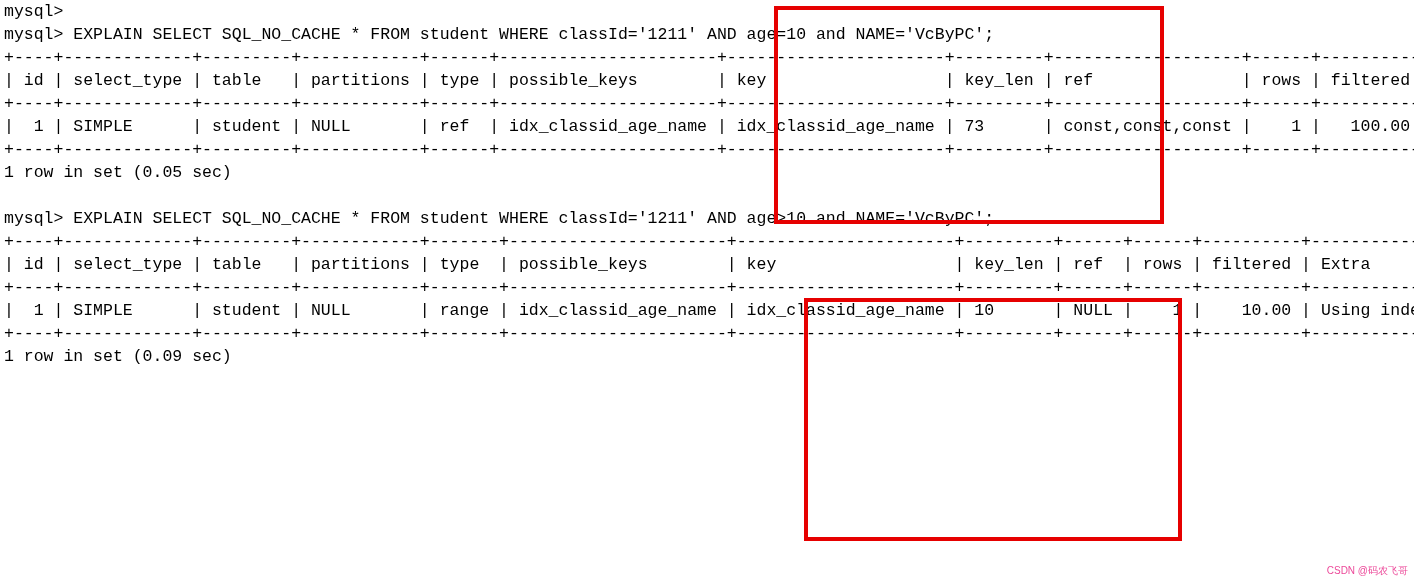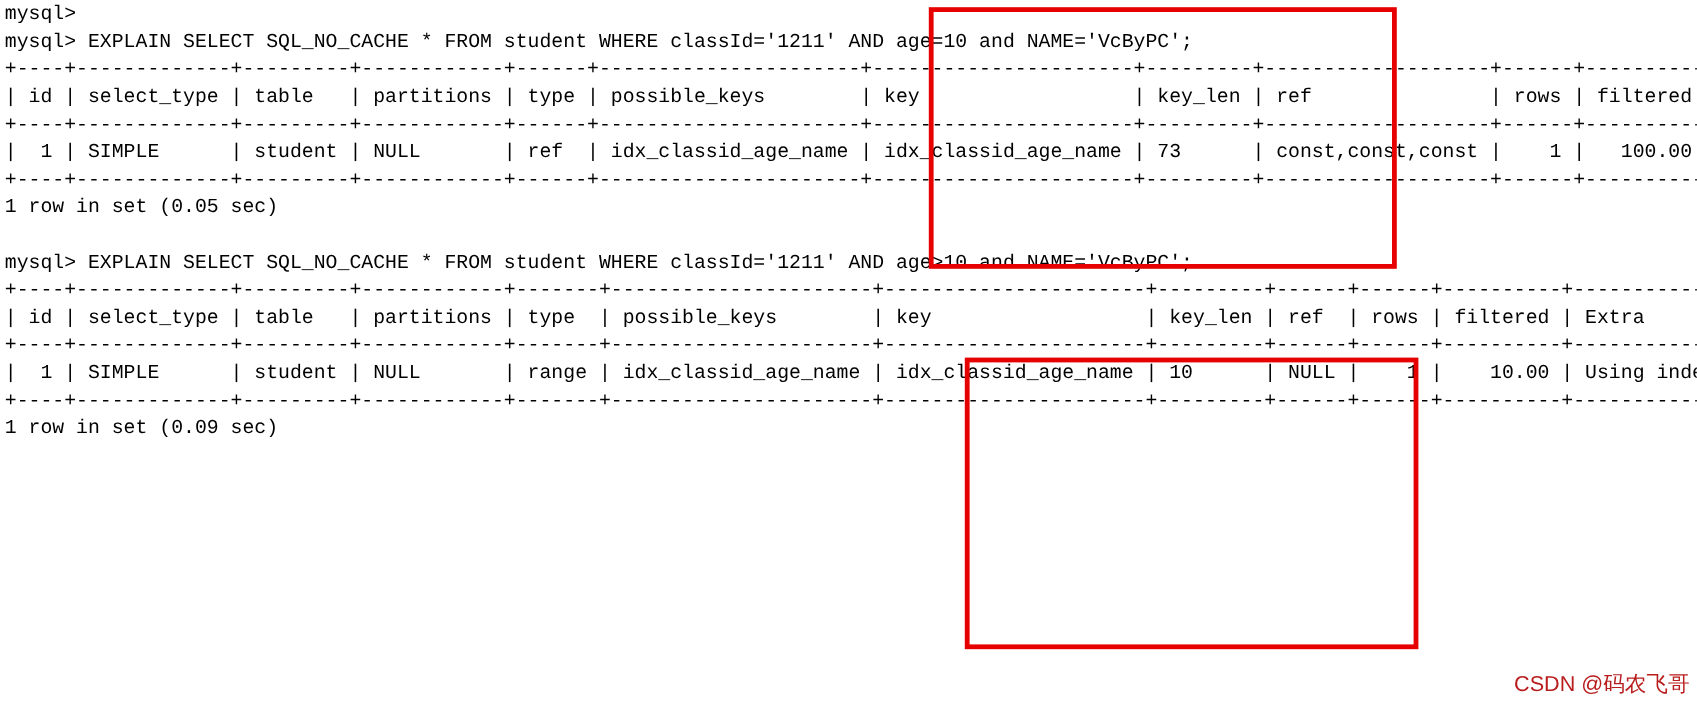--- a/index.html
+++ b/index.html
@@ -36,22 +36,22 @@
   .box2 {
     left: 804px;
     top: 298px;
     width: 378px;
     height: 243px;
   }
   .watermark {
     position: absolute;
     right: 6px;
     bottom: 4px;
-    color: #b91c1c;
-    font-size: 18px;
+    color: #ec4899;
+    font-size: 10px;
     font-family: "Microsoft YaHei", Arial, sans-serif;
   }
 </style>
 </head>
 <body>
 
 
 
 <div class="terminal">mysql&gt;
 mysql&gt; EXPLAIN SELECT SQL_NO_CACHE * FROM student WHERE classId='1211' AND age=10 and NAME='VcByPC';

